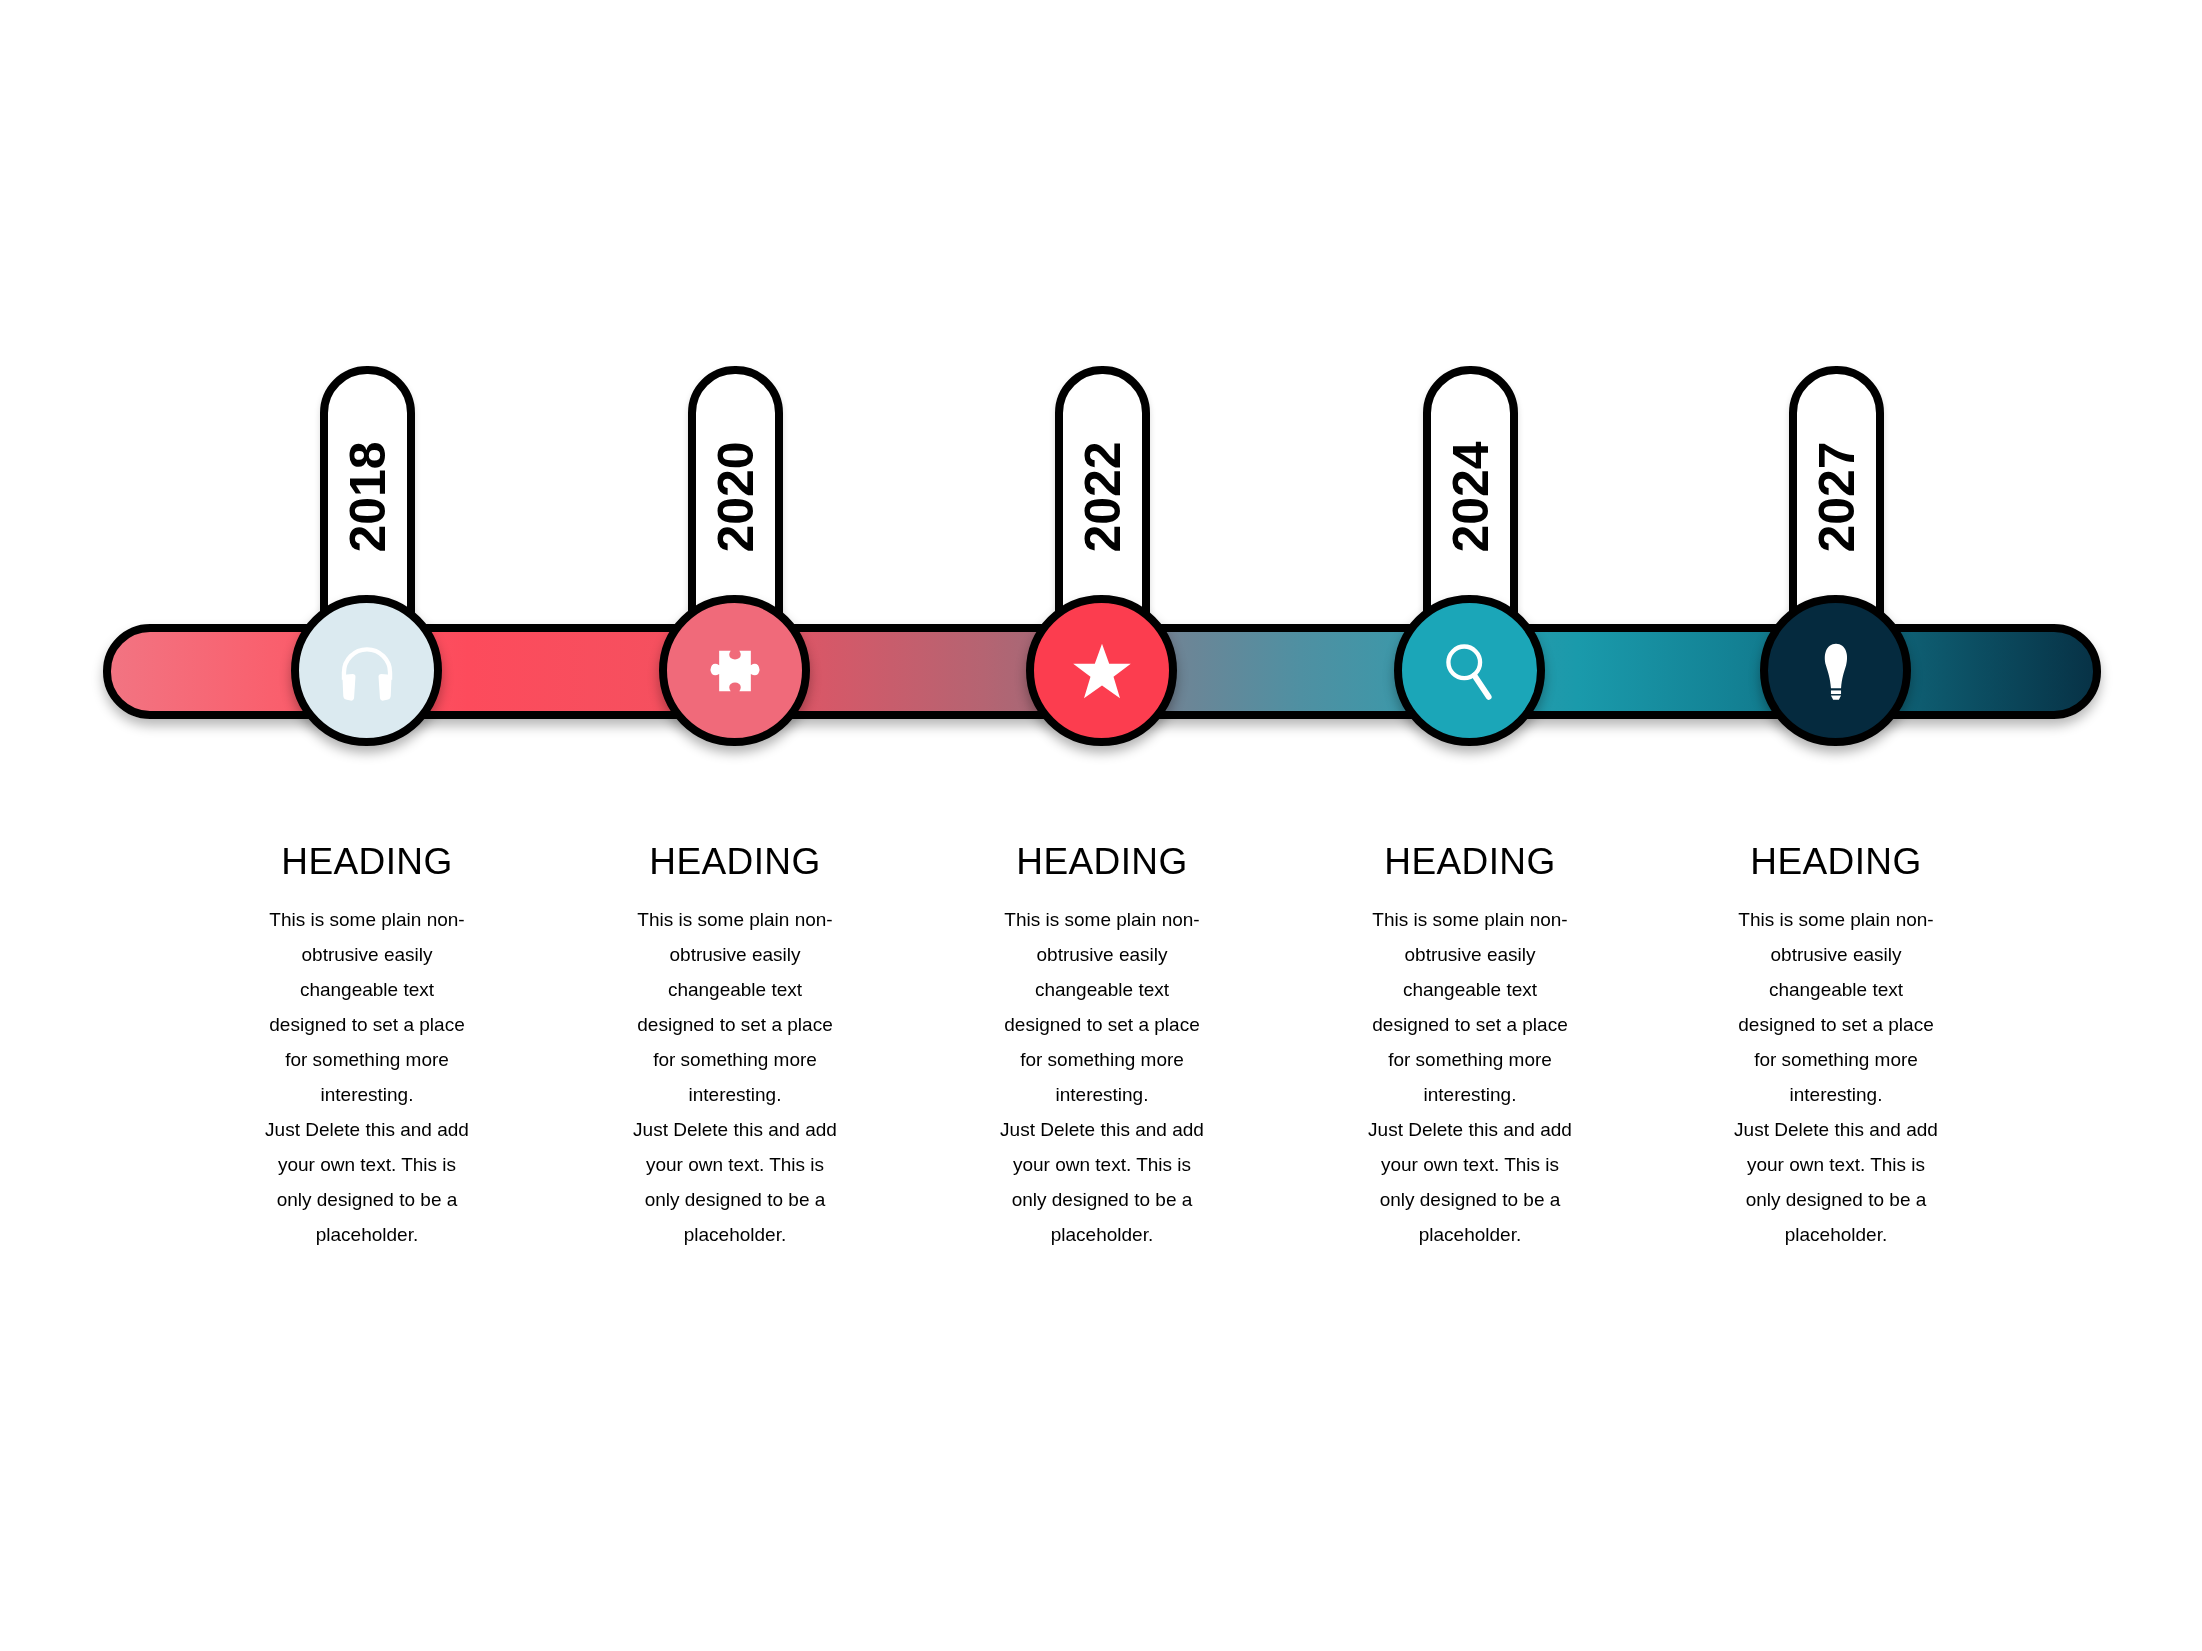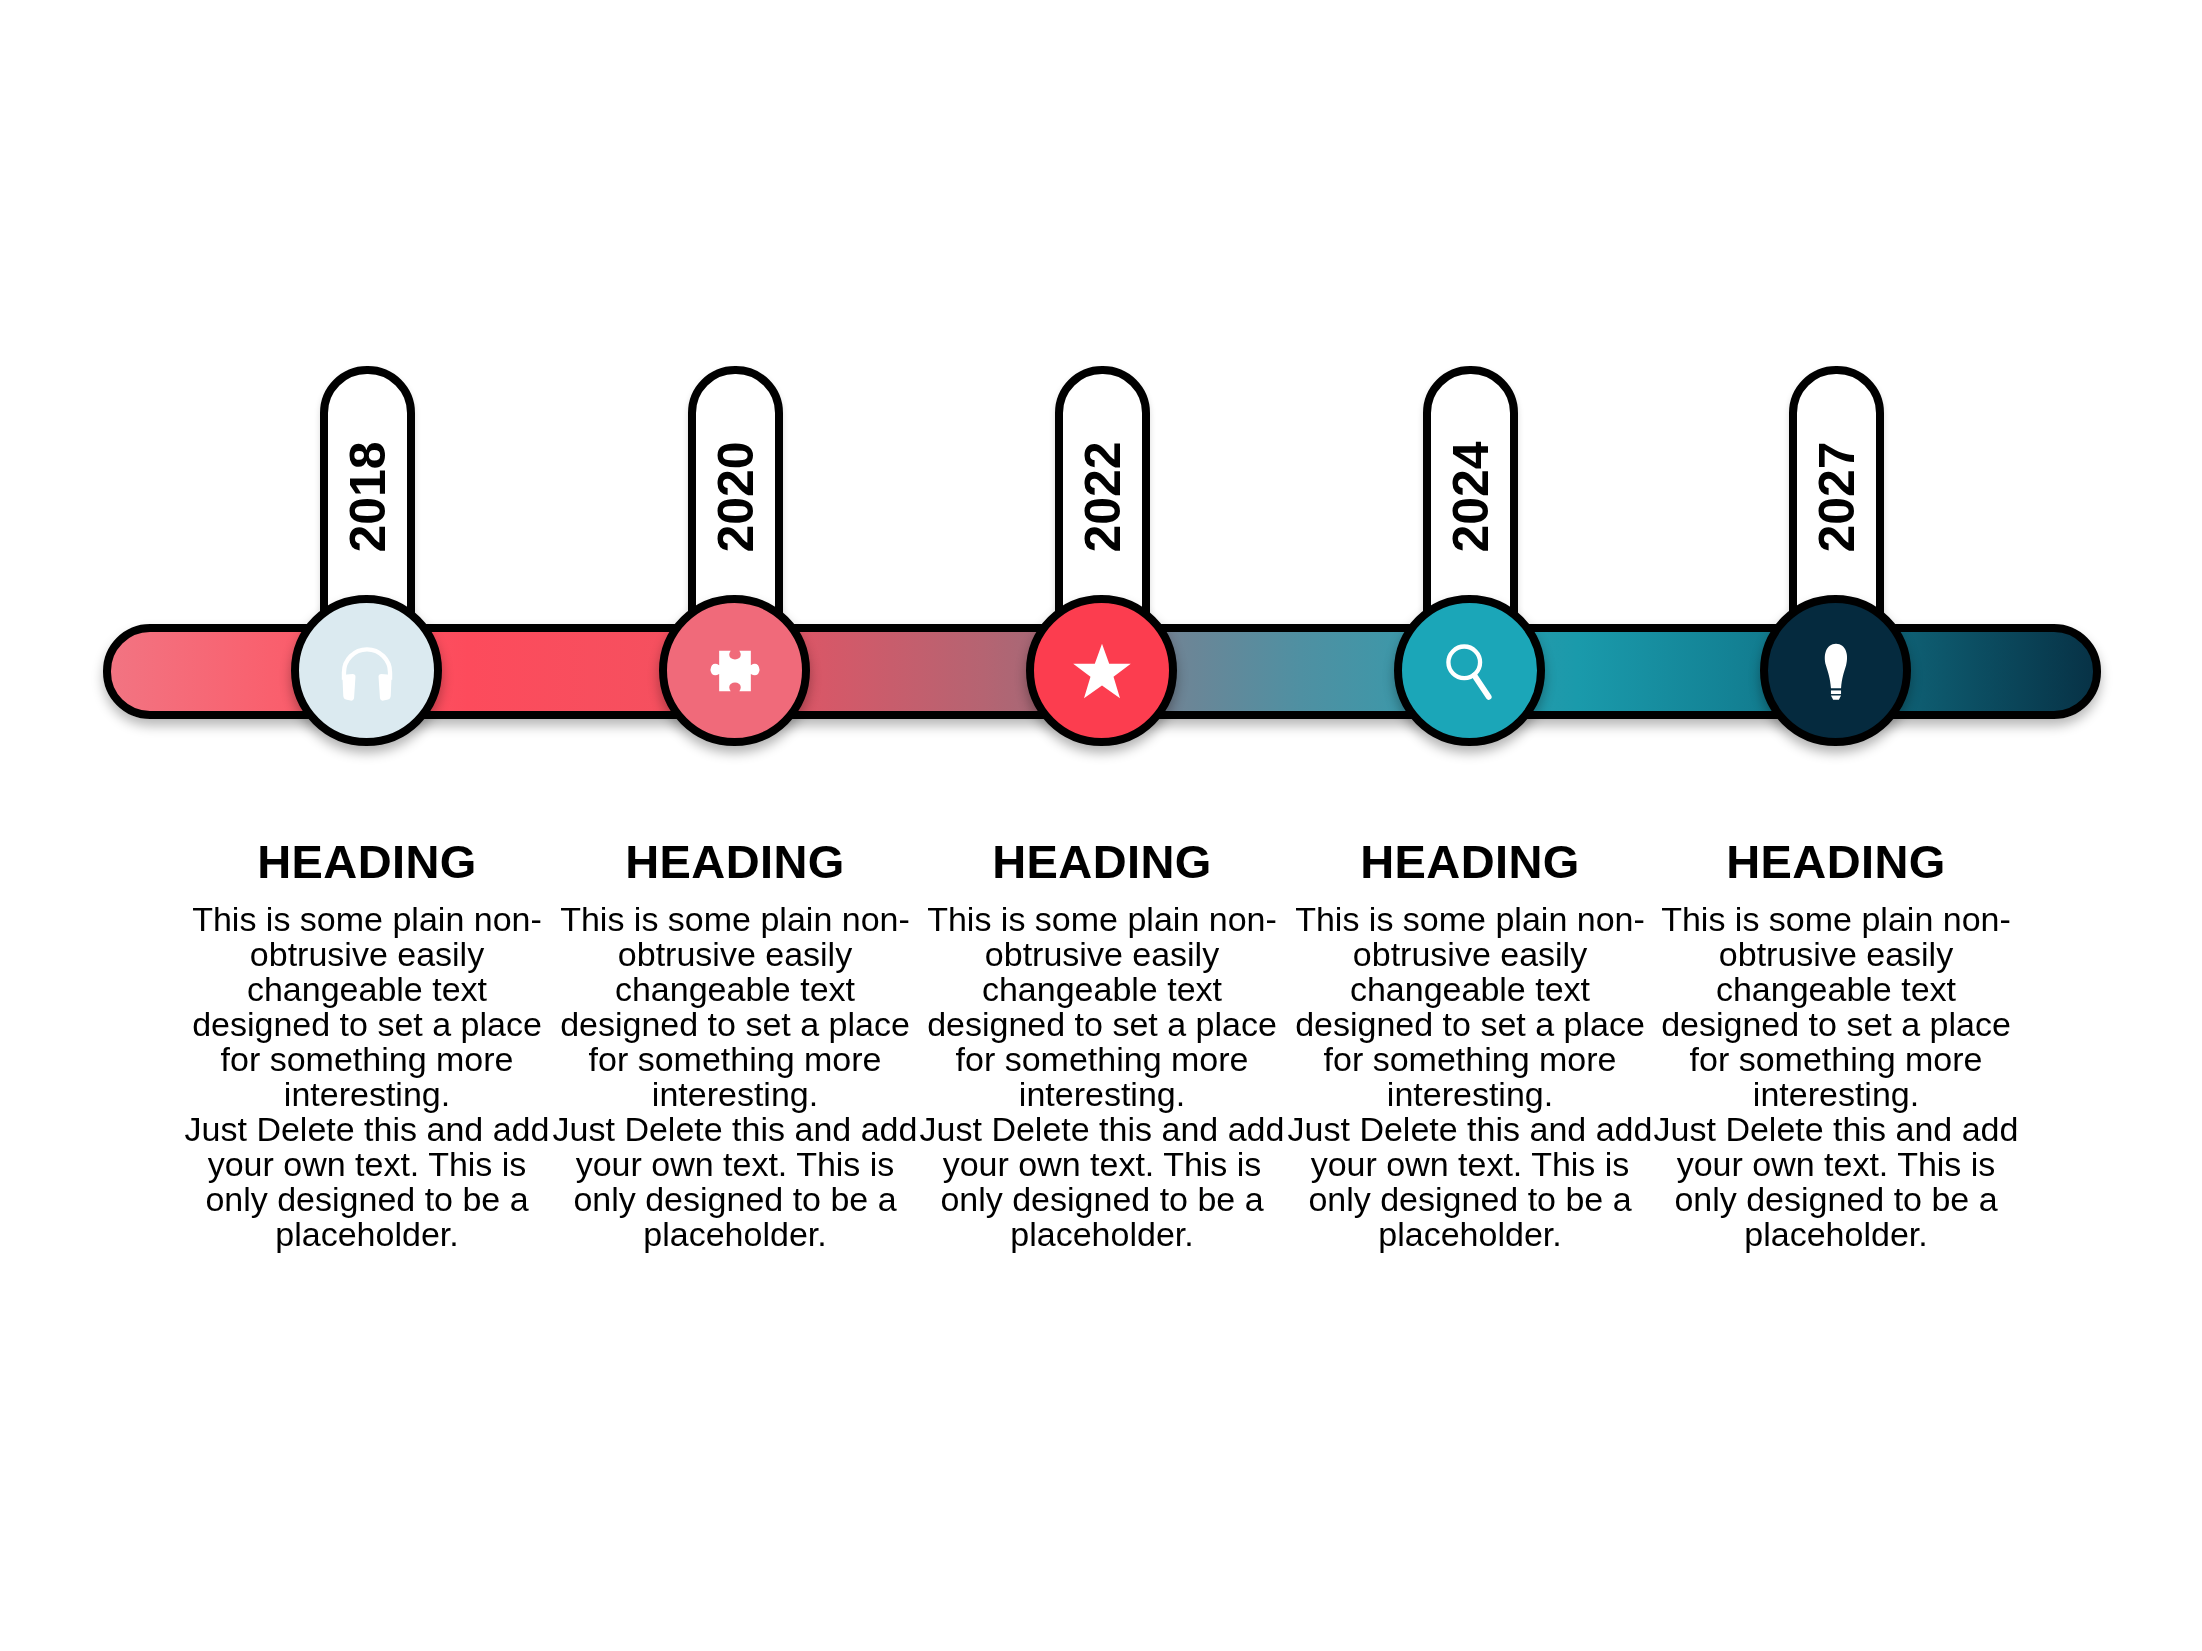--- a/index.html
+++ b/index.html
@@ -23,22 +23,22 @@
   .node {
     position:absolute; left:-76px; top:595px; width:151px; height:151px;
     box-sizing:border-box; border:8.6px solid #000; border-radius:50%;
     display:flex; align-items:center; justify-content:center;
     box-shadow:0 6.9px 12px rgba(0,0,0,0.3);
   }
   .node svg { width:72px; height:72px; }
   .textcol {
     position:absolute; left:-198px; width:396px; top:833px; text-align:center;
   }
-  .heading { font-weight:bold; font-size:47px; line-height:57px; margin:0 0 12px 0; letter-spacing:0.4px; }
-  .para { font-size:34px; line-height:35px; margin:0;text-align:center; }
+  .heading { font-weight:normal; font-size:37px; line-height:57px; margin:0 0 12px 0; letter-spacing:0.4px; }
+  .para { font-size:19px; line-height:35px; margin:0;text-align:center; }
   .para + .para { }
   .line { display:block; white-space:nowrap; }
 </style>
 </head>
 <body>
 
 <div class="bar"></div>
 
 <div class="milestone" style="left:367px;">
   <div class="pill">

